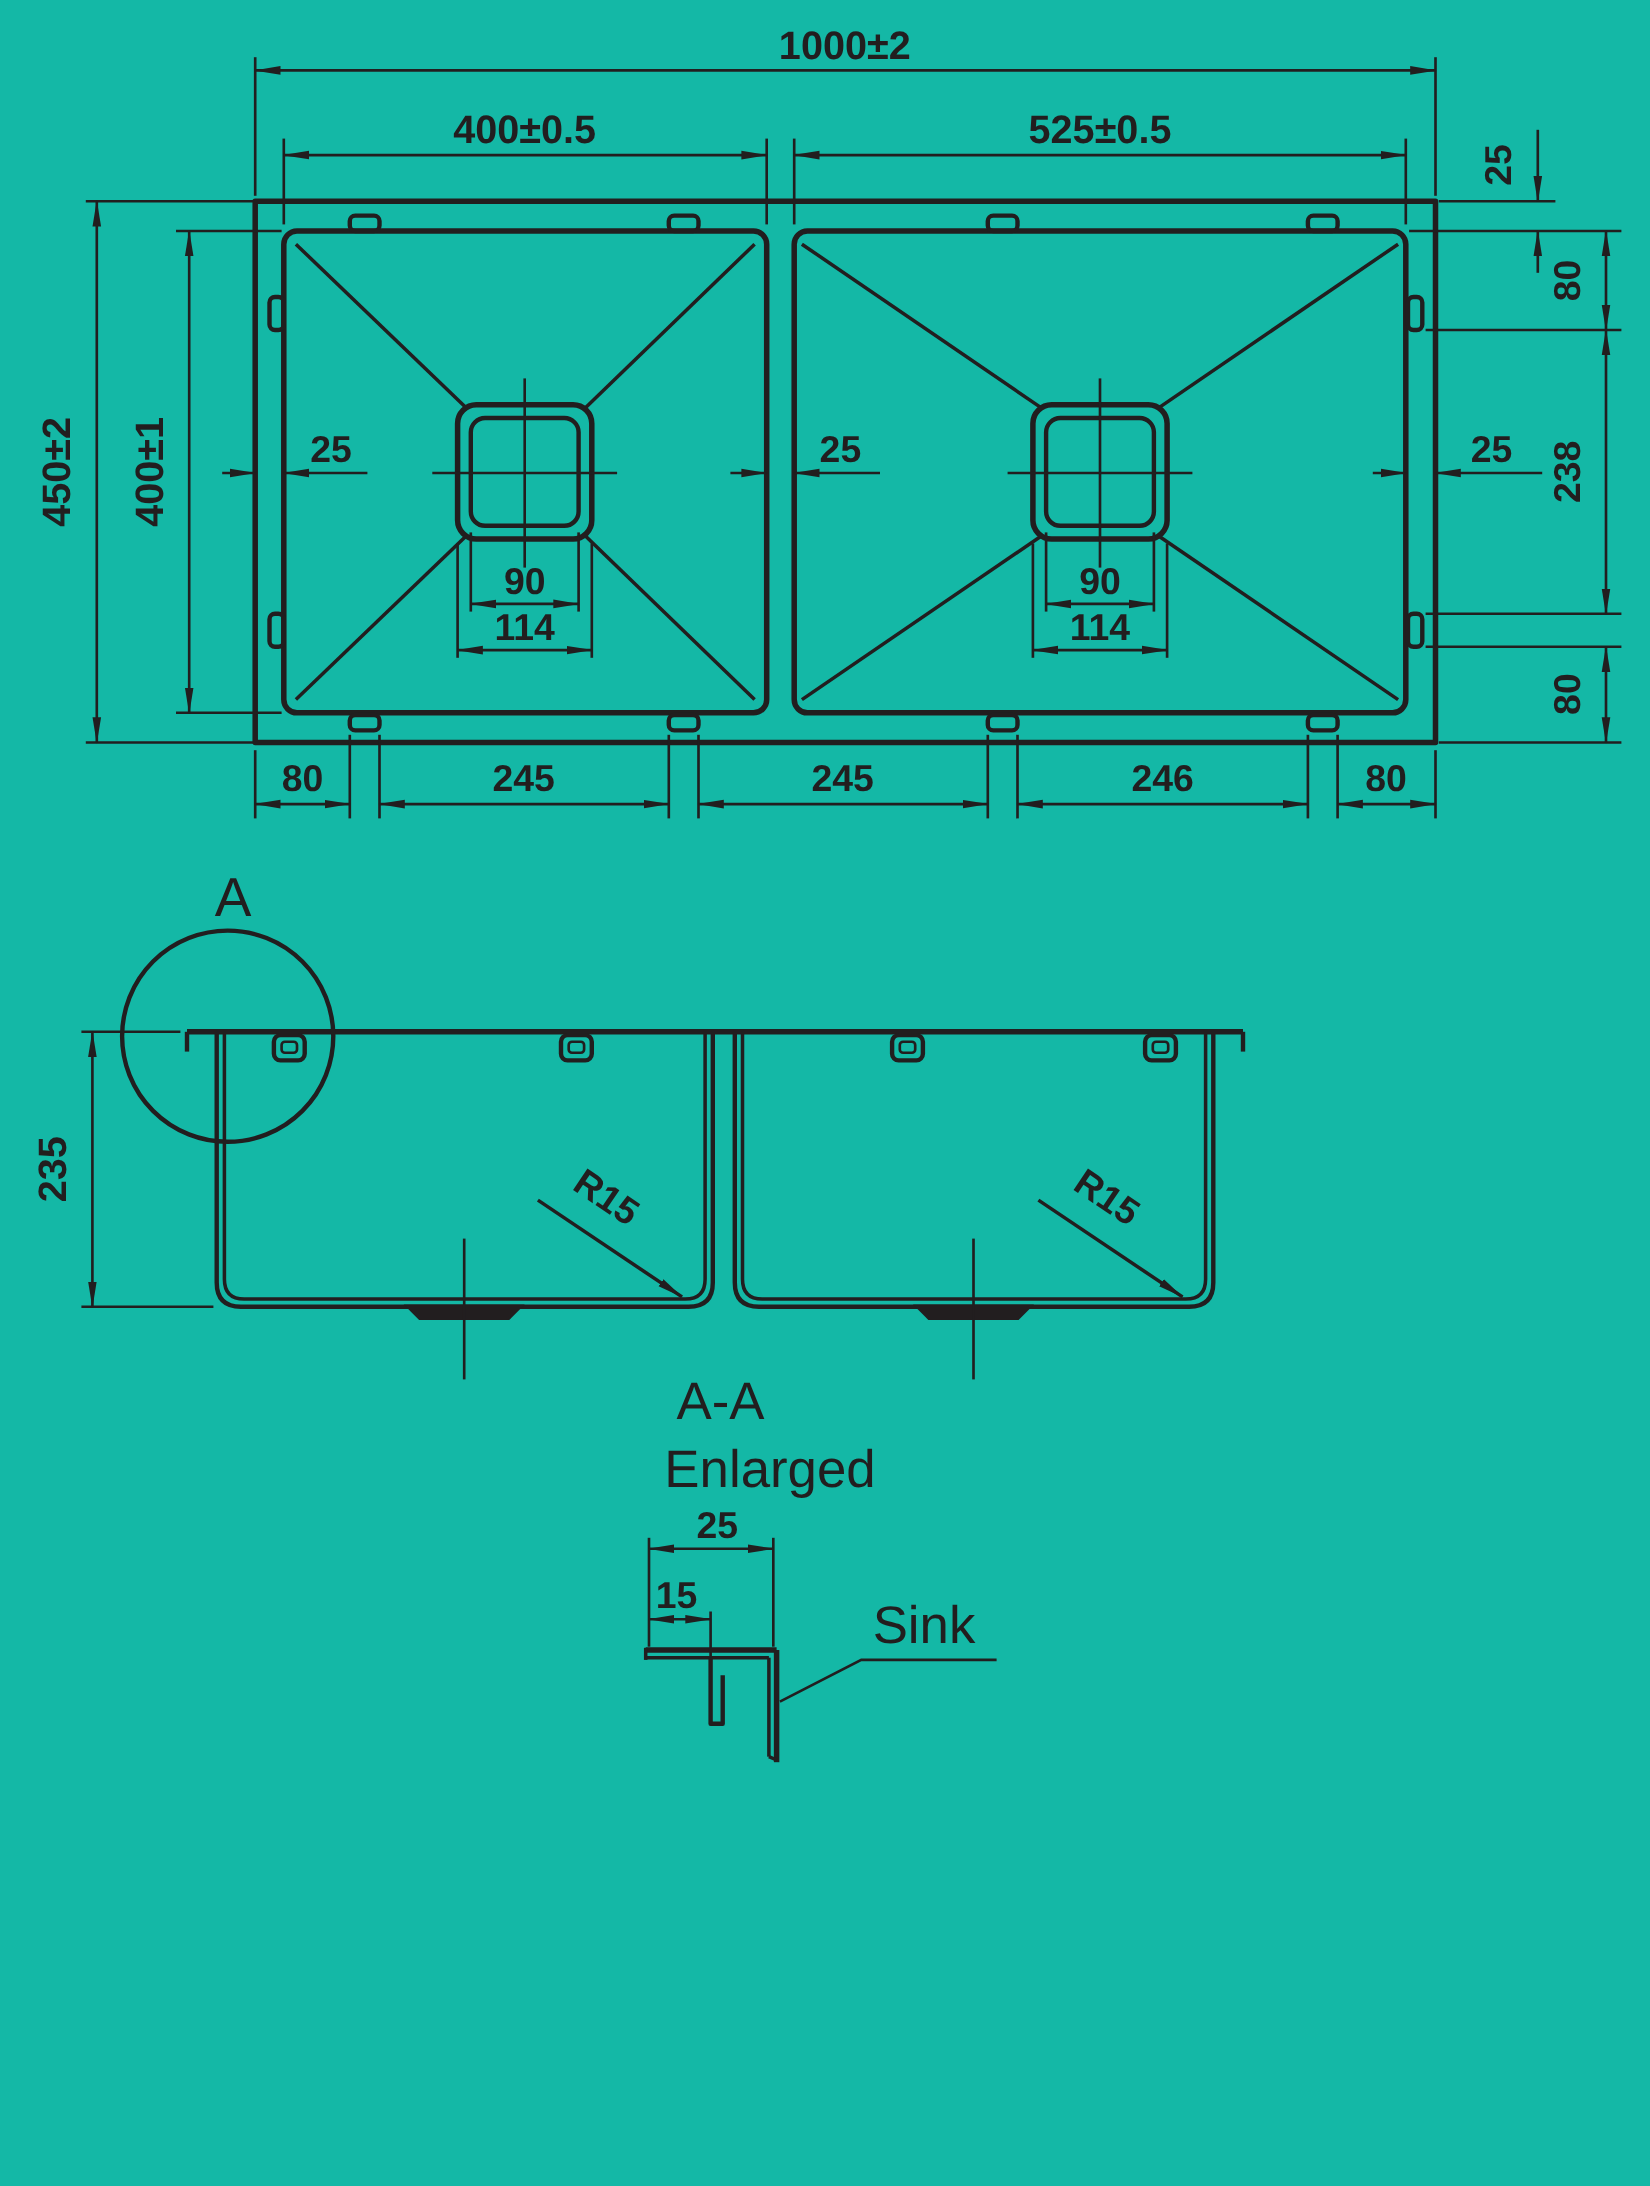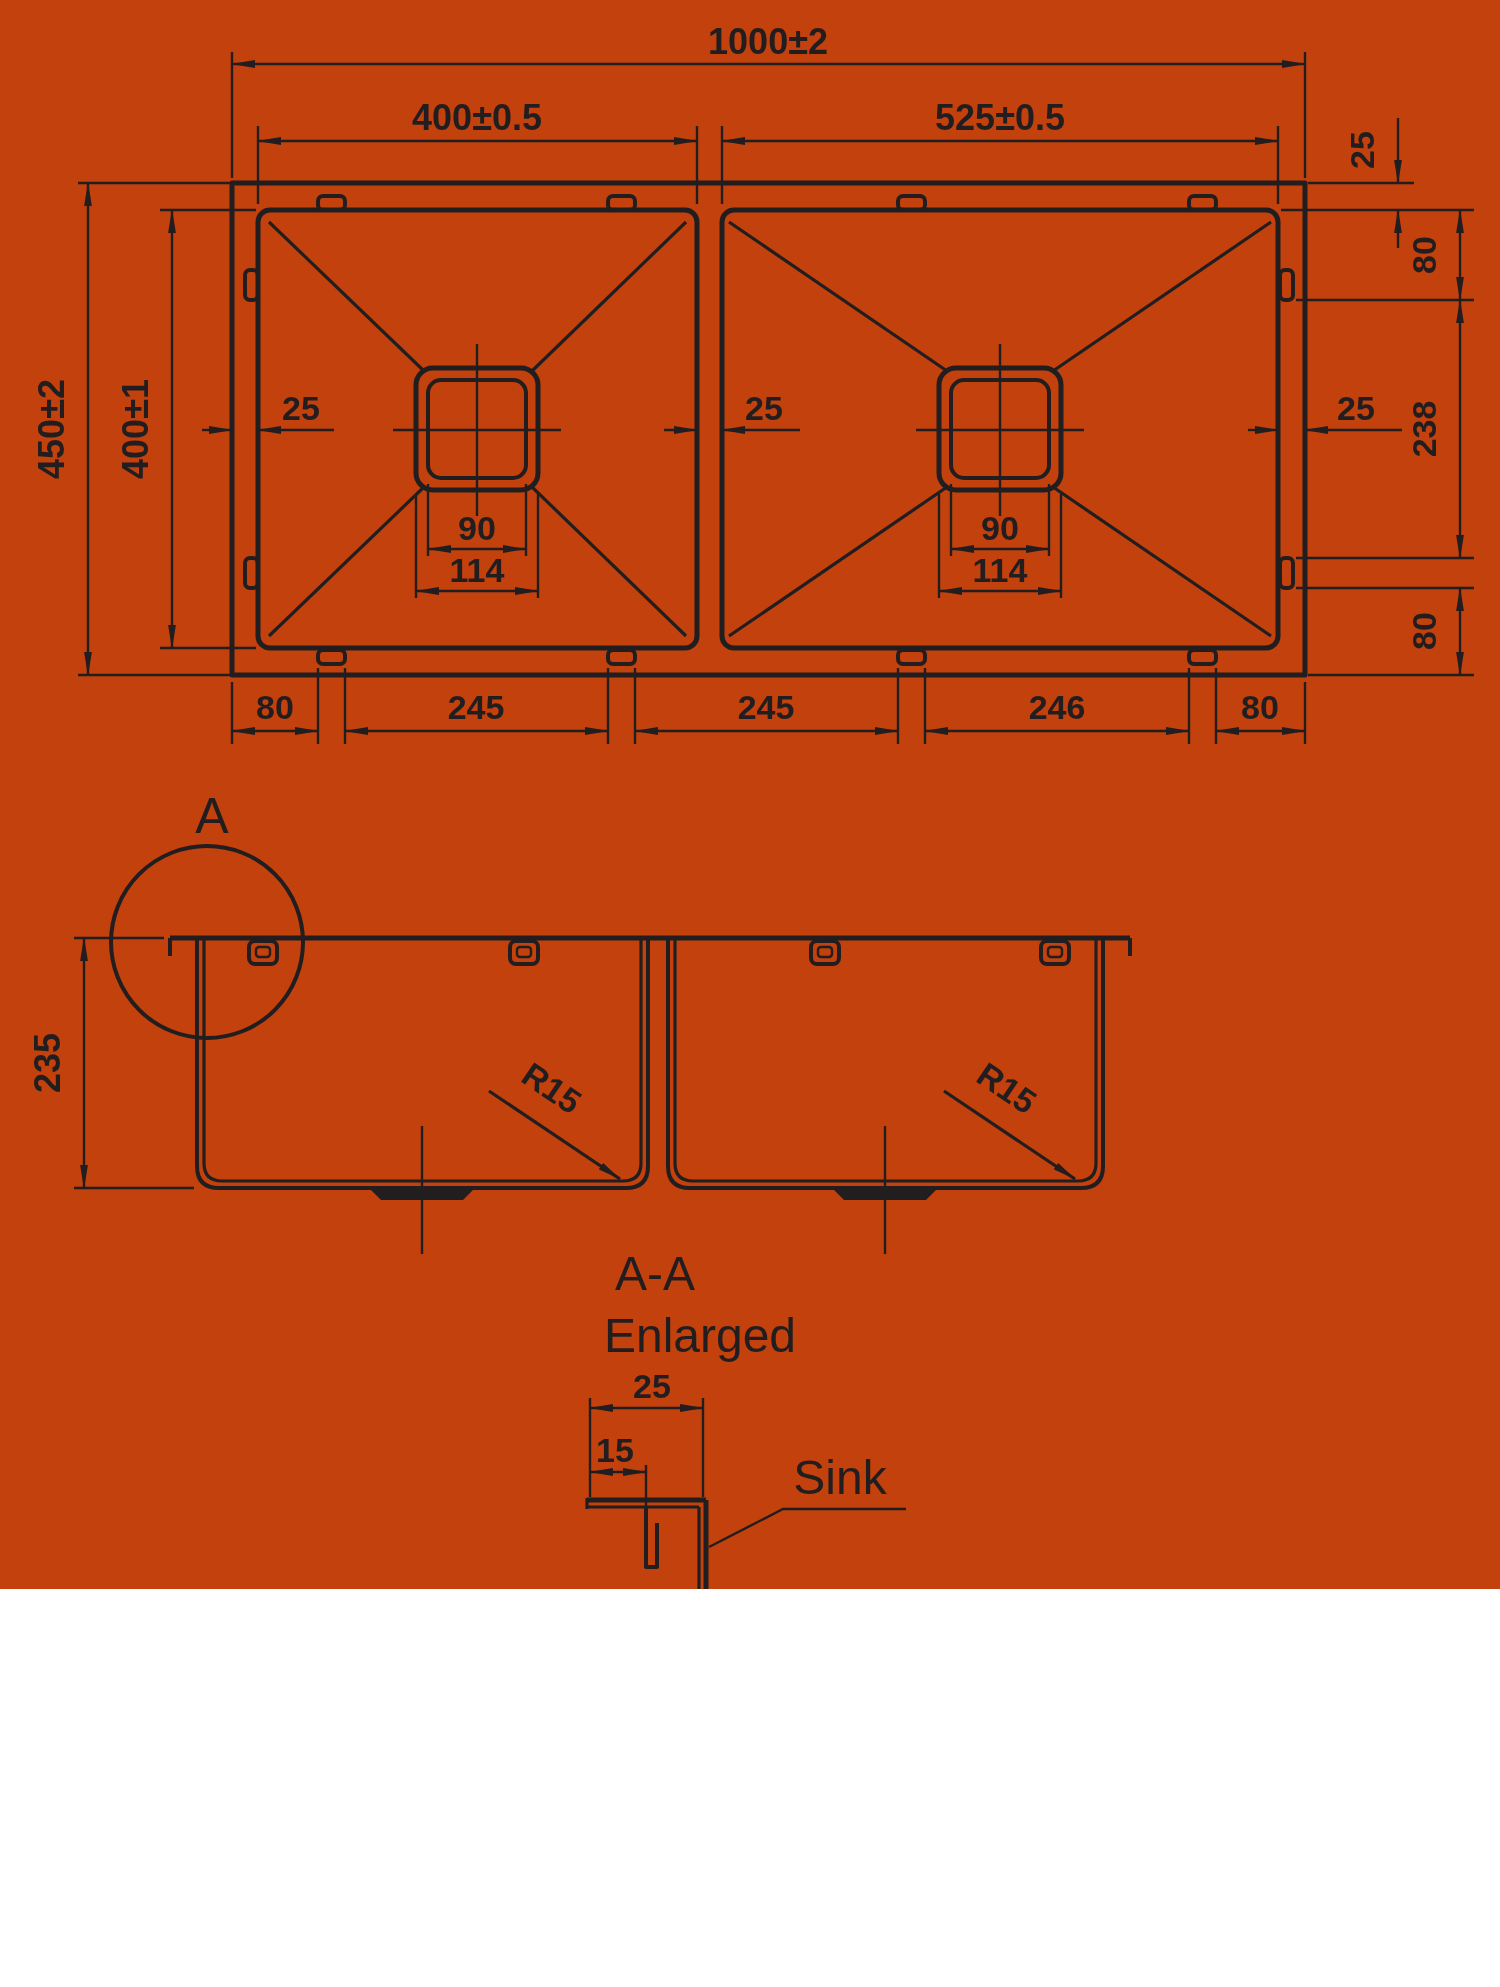--- a/index.html
+++ b/index.html
@@ -1,16 +1,16 @@
 <!DOCTYPE html>
 <html><head>
 <meta charset="utf-8">
 <style>
   html,body{margin:0;padding:0;background:#ffffff;}
-  .page{width:1500px;height:1589px;background:#c2410c;position:relative;}
+  .page{width:1500px;height:1987px;background:#14b8a6;position:relative;}
   svg{display:block;}
   .o5{stroke:#221e1f;stroke-width:5;fill:none;stroke-linejoin:round;stroke-linecap:butt;}
   .o4{stroke:#221e1f;stroke-width:4;fill:none;stroke-linejoin:round;}
   .o3{stroke:#221e1f;stroke-width:3.2;fill:none;stroke-linejoin:round;}
   .o2{stroke:#221e1f;stroke-width:2.4;fill:none;}
   .d{stroke:#221e1f;stroke-width:2.4;fill:none;}
   .blk{fill:#221e1f;stroke:none;}
   .t{font:700 34px "Liberation Sans",sans-serif;fill:#221e1f;text-anchor:middle;}
   .t36{font:700 36px "Liberation Sans",sans-serif;fill:#221e1f;text-anchor:middle;}
   .lbl{font:400 50px "Liberation Sans",sans-serif;fill:#221e1f;text-anchor:middle;}

